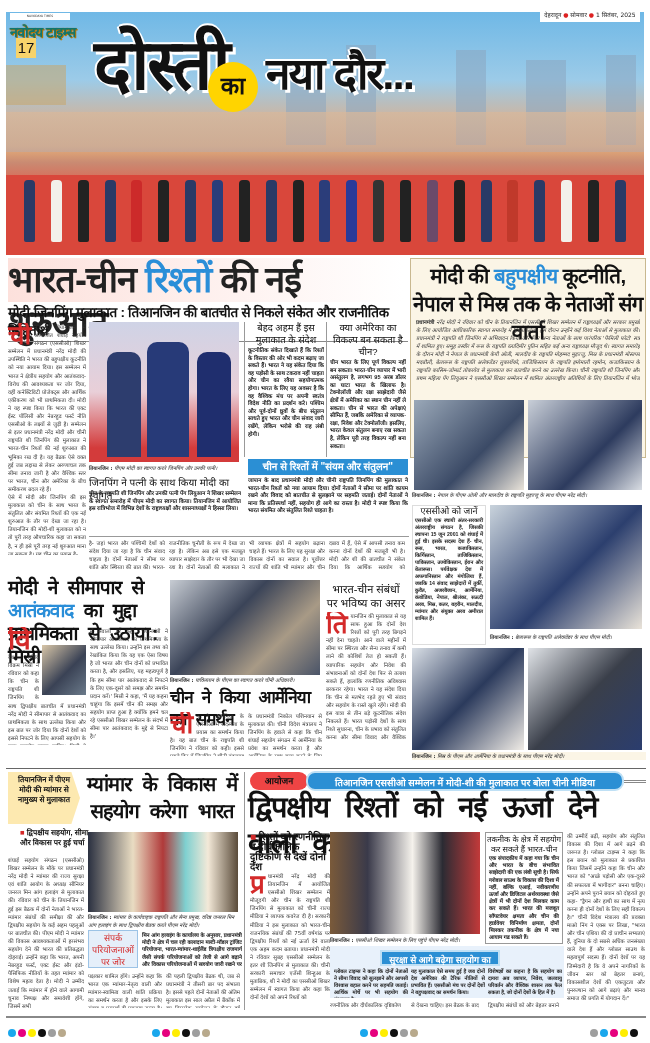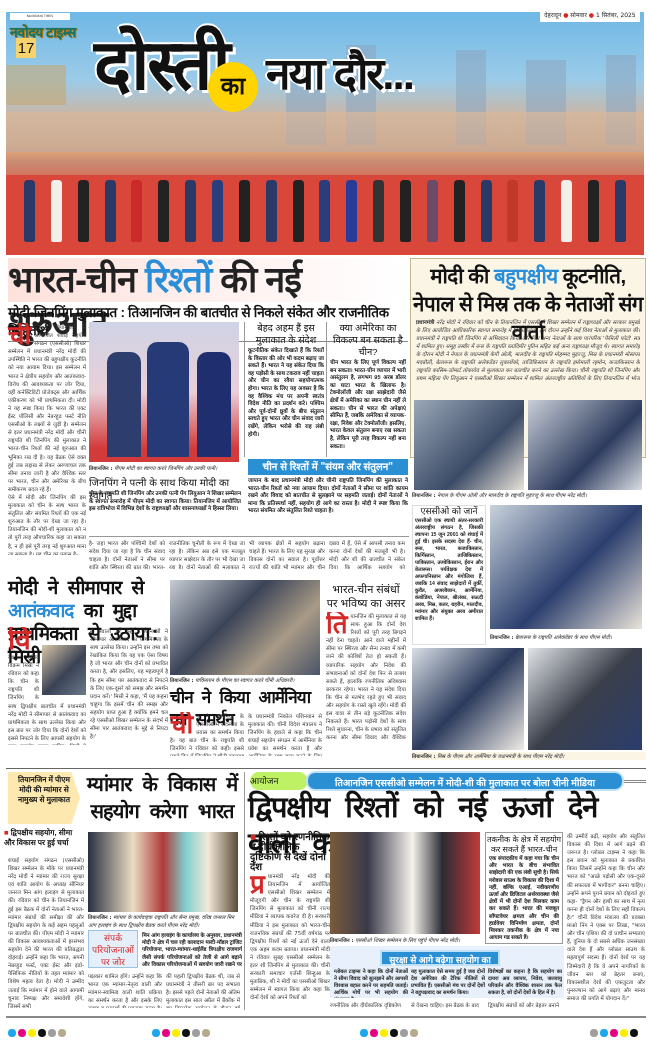--- a/index.html
+++ b/index.html
@@ -181,36 +181,36 @@
 </div>
 <div class="abs col-text" style="left:248px;top:712px;width:74px;height:44px;overflow:hidden;">के प्रधानमंत्री निकोल पशिनयान से मुलाकात की। चीनी विदेश मंत्रालय ने जिनपिंग के हवाले से कहा कि चीन शंघाई सहयोग संगठन में आर्मेनिया के प्रवेश का समर्थन करता है और आर्मेनिया के साथ काम करने के लिए चीन तैयार है।</div>
 
 <div class="abs mini-head" style="left:326px;top:582px;width:80px;font-size:11px;line-height:14px;font-weight:normal;">भारत-चीन संबंधों पर भविष्य का असर</div>
 <div class="abs col-text" style="left:326px;top:612px;width:80px;height:128px;overflow:hidden;">
   <span class="dropcap">ति</span><span>यानजिन की मुलाकात से यह साफ हुआ कि दोनों देश रिश्तों को पूरी तरह बिगड़ने नहीं देना चाहते। आने वाले महीनों में सीमा पर स्थिरता और सैन्य तनाव में कमी लाने की कोशिशें तेज हो सकती हैं। व्यापारिक सहयोग और निवेश की संभावनाओं को दोनों देश फिर से तलाश सकते हैं, हालांकि रणनीतिक अविश्वास बरकरार रहेगा। भारत ने यह संदेश दिया कि चीन से मतभेद रहते हुए भी संवाद और सहयोग के रास्ते खुले रहेंगे। मोदी की इस यात्रा से तीन बड़े कूटनीतिक संदेश निकलते हैं। भारत पड़ोसी देशों के साथ रिश्ते सुधारना, चीन के प्रभाव को संतुलित करना और सीमा विवाद और वैश्विक चुनौतियों के बावजूद भारत-चीन संवाद बनाए रखेंगे।</span>
 </div>
 
 <div class="abs hrule" style="left:6px;top:768px;width:640px;background:#666;"></div>
 <div class="abs yellow-callout" style="left:8px;top:772px;width:72px;height:52px;font-size:7.5px;line-height:10px;padding:3px 4px;clip-path:polygon(0 0,88% 0,100% 50%,88% 100%,0 100%);">तियानजिन में पीएम मोदी की म्यांमार से नामुख्य से मुलाकात</div>
-<div class="abs bullet" style="left:4px;top:828px;width:74px;font-size:7.5px;line-height:10px;"><span class="sq">■</span> <span>द्विपक्षीय सहयोग, सीमा और विकास पर हुई चर्चा</span></div>
+<div class="abs bullet" style="left:20px;top:828px;width:74px;font-size:7.5px;line-height:10px;"><span class="sq">■</span> <span>द्विपक्षीय सहयोग, सीमा और विकास पर हुई चर्चा</span></div>
 <div class="abs col-text" style="left:8px;top:856px;width:76px;height:152px;overflow:hidden;">शंघाई सहयोग संगठन (एससीओ) शिखर सम्मेलन के मौके पर प्रधानमंत्री नरेंद्र मोदी ने म्यांमार की राज्य सुरक्षा एवं शांति आयोग के अध्यक्ष सीनियर जनरल मिन आंग हलाइंग से मुलाकात की। रविवार को चीन के तियानजिन में हुई इस बैठक में दोनों नेताओं ने भारत-म्यांमार संबंधों की समीक्षा की और द्विपक्षीय सहयोग के कई अहम पहलुओं पर बातचीत की। पीएम मोदी ने म्यांमार की विकास आवश्यकताओं में हरसंभव सहयोग देने की भारत की प्रतिबद्धता दोहराई। उन्होंने कहा कि भारत, अपनी नेबरहुड फर्स्ट, एक्ट ईस्ट और इंडो-पैसिफिक नीतियों के तहत म्यांमार को विशेष महत्व देता है। मोदी ने उम्मीद जताई कि म्यांमार में होने वाले आगामी चुनाव निष्पक्ष और समावेशी होंगे, जिसमें सभी</div>
 
 <div class="abs sec-head" style="left:86px;top:772px;width:152px;font-size:20px;line-height:27px;text-align:center;">
   <div>म्यांमार के विकास में</div>
   <div>सहयोग करेगा भारत</div>
 </div>
 <div class="abs photo" style="left:88px;top:832px;width:150px;height:80px;background:linear-gradient(90deg,#2a3040 0%,#e9dcc2 30%,#b03a3a 50%,#7fd0d0 65%,#f3e9d8 80%,#5a4b3a 100%);"></div>
 <div class="abs caption" style="left:88px;top:913px;width:152px;"><b>तियानजिन :</b> <span>म्यांमार के कार्यवाहक राष्ट्रपति और सैन्य प्रमुख, वरिष्ठ जनरल मिन आंग हलाइंग के साथ द्विपक्षीय बैठक करते पीएम नरेंद्र मोदी।</span></div>
 <div class="abs" style="left:88px;top:930px;width:50px;height:38px;background:#e5effa;border:1px solid #9cc3e6;font-family:'Liberation Sans',sans-serif;font-size:9px;line-height:12px;text-align:center;color:#d42a2a;padding-top:1px;">संपर्क परियोजनाओं पर जोर</div>
 <div class="abs bold-text" style="left:142px;top:932px;width:100px;height:34px;overflow:hidden;font-size:5.4px;line-height:7.2px;">मिन आंग हलाइंग के कार्यालय के अनुसार, प्रधानमंत्री मोदी ने क्षेत्र में चल रही कलादान मल्टी-मॉडल ट्रांजिट परियोजना, भारत-म्यांमार-थाईलैंड त्रिपक्षीय राजमार्ग जैसी संपर्क परियोजनाओं को तेजी से आगे बढ़ाने और विकास परियोजनाओं में सहयोग जारी रखने पर जोर दिया।</div>
 <div class="abs col-text" style="left:88px;top:972px;width:74px;height:36px;overflow:hidden;">पक्षकार शामिल होंगे। उन्होंने कहा कि भारत एक म्यांमार-नेतृत्व वाली और म्यांमार-स्वामित्व वाली शांति प्रक्रिया का समर्थन करता है और इसके लिए संवाद व परामर्श ही एकमात्र रास्ता है। यह मोदी और मिन आंग हलाइंग</div>
 <div class="abs col-text" style="left:166px;top:972px;width:74px;height:36px;overflow:hidden;">की पहली द्विपक्षीय बैठक थी, जब से प्रधानमंत्री ने तीसरी बार पद संभाला है। इससे पहले दोनों नेताओं की अंतिम मुलाकात इस साल अप्रैल में बैंकॉक में हुए बिम्सटेक सम्मेलन के दौरान हुई थी।</div>
 
 <div class="abs vrule" style="left:244px;top:772px;height:238px;"></div>
-<div class="abs" style="left:250px;top:772px;width:58px;height:18px;background:#bef264;border-radius:9px;font-size:9px;line-height:18px;text-align:left;">आयोजन</div>
+<div class="abs" style="left:250px;top:772px;width:58px;height:18px;background:#ef4444;border-radius:9px;font-size:9px;line-height:18px;text-align:center;font-weight:bold;">आयोजन</div>
 <div class="abs blue-band" style="left:306px;top:771px;width:318px;height:20px;font-size:9.5px;line-height:20px;border-radius:9px;border:2px solid #bfe0f5;">तिआनजिन एससीओ सम्मेलन में मोदी-शी की मुलाकात पर बोला चीनी मीडिया</div>
 <div class="abs" style="left:624px;top:780px;width:22px;height:3px;border-top:1px solid #888;border-bottom:1px solid #888;"></div>
 <div class="abs sec-head" style="left:248px;top:792px;width:400px;font-size:29px;line-height:36px;letter-spacing:-1.2px;">द्विपक्षीय रिश्तों को नई ऊर्जा देने वाला कदम</div>
 
 <div class="abs bullet" style="left:250px;top:832px;width:80px;font-size:10px;line-height:10px;"><span class="sq">■</span> <span>रिश्तों को रणनीतिक व दीर्घकालिक दृष्टिकोण से देखें दोनों देश</span></div>
 <div class="abs col-text" style="left:250px;top:872px;width:80px;height:138px;overflow:hidden;">
   <span class="dropcap">प्र</span><span>धानमंत्री नरेंद्र मोदी की तियानजिन में आयोजित एससीओ शिखर सम्मेलन में मौजूदगी और चीन के राष्ट्रपति शी जिनपिंग से मुलाकात को चीनी राज्य मीडिया ने व्यापक कवरेज दी है। सरकारी मीडिया ने इस मुलाकात को भारत-चीन राजनयिक संबंधों की 75वीं वर्षगांठ पर द्विपक्षीय रिश्तों को नई ऊर्जा देने वाला एक अहम कदम बताया। प्रधानमंत्री मोदी ने रविवार सुबह एससीओ सम्मेलन के इतर शी जिनपिंग से मुलाकात की। चीनी सरकारी समाचार एजेंसी शिन्हुआ के मुताबिक, शी ने मोदी का एससीओ शिखर सम्मेलन में स्वागत किया और कहा कि दोनों देशों को अपने रिश्तों को</span>
 </div>
 
 <div class="abs photo" style="left:330px;top:832px;width:150px;height:102px;background:linear-gradient(90deg,#7a5a3a 0%,#3a3a4a 25%,#f5f2ec 55%,#2b2b33 75%,#c23a3a 100%);"></div>

